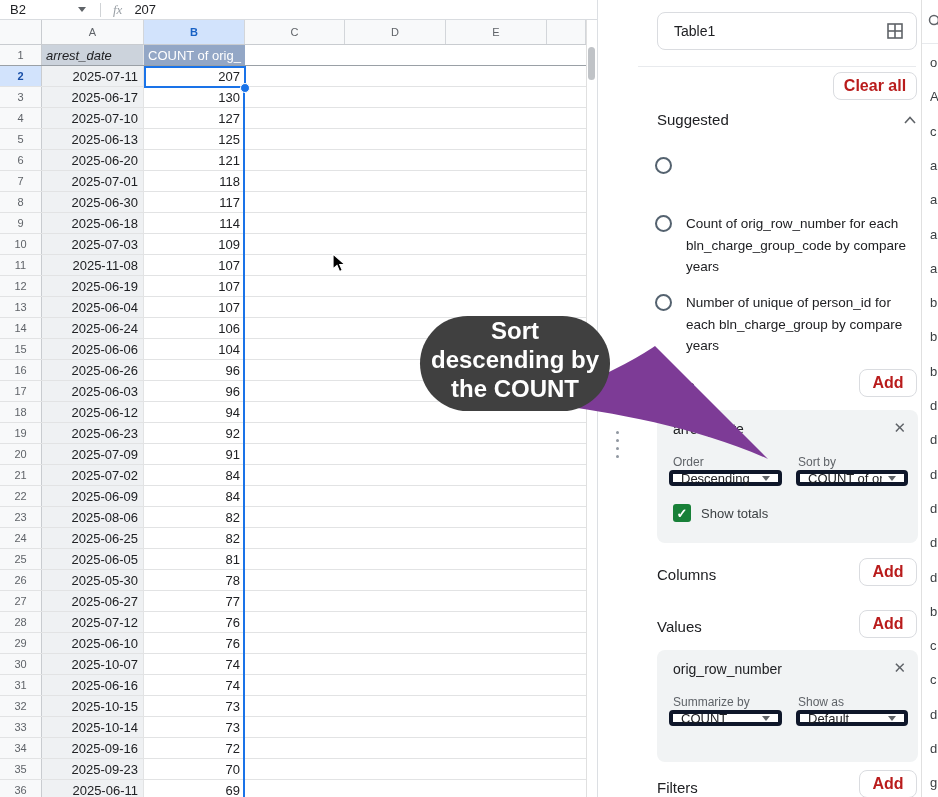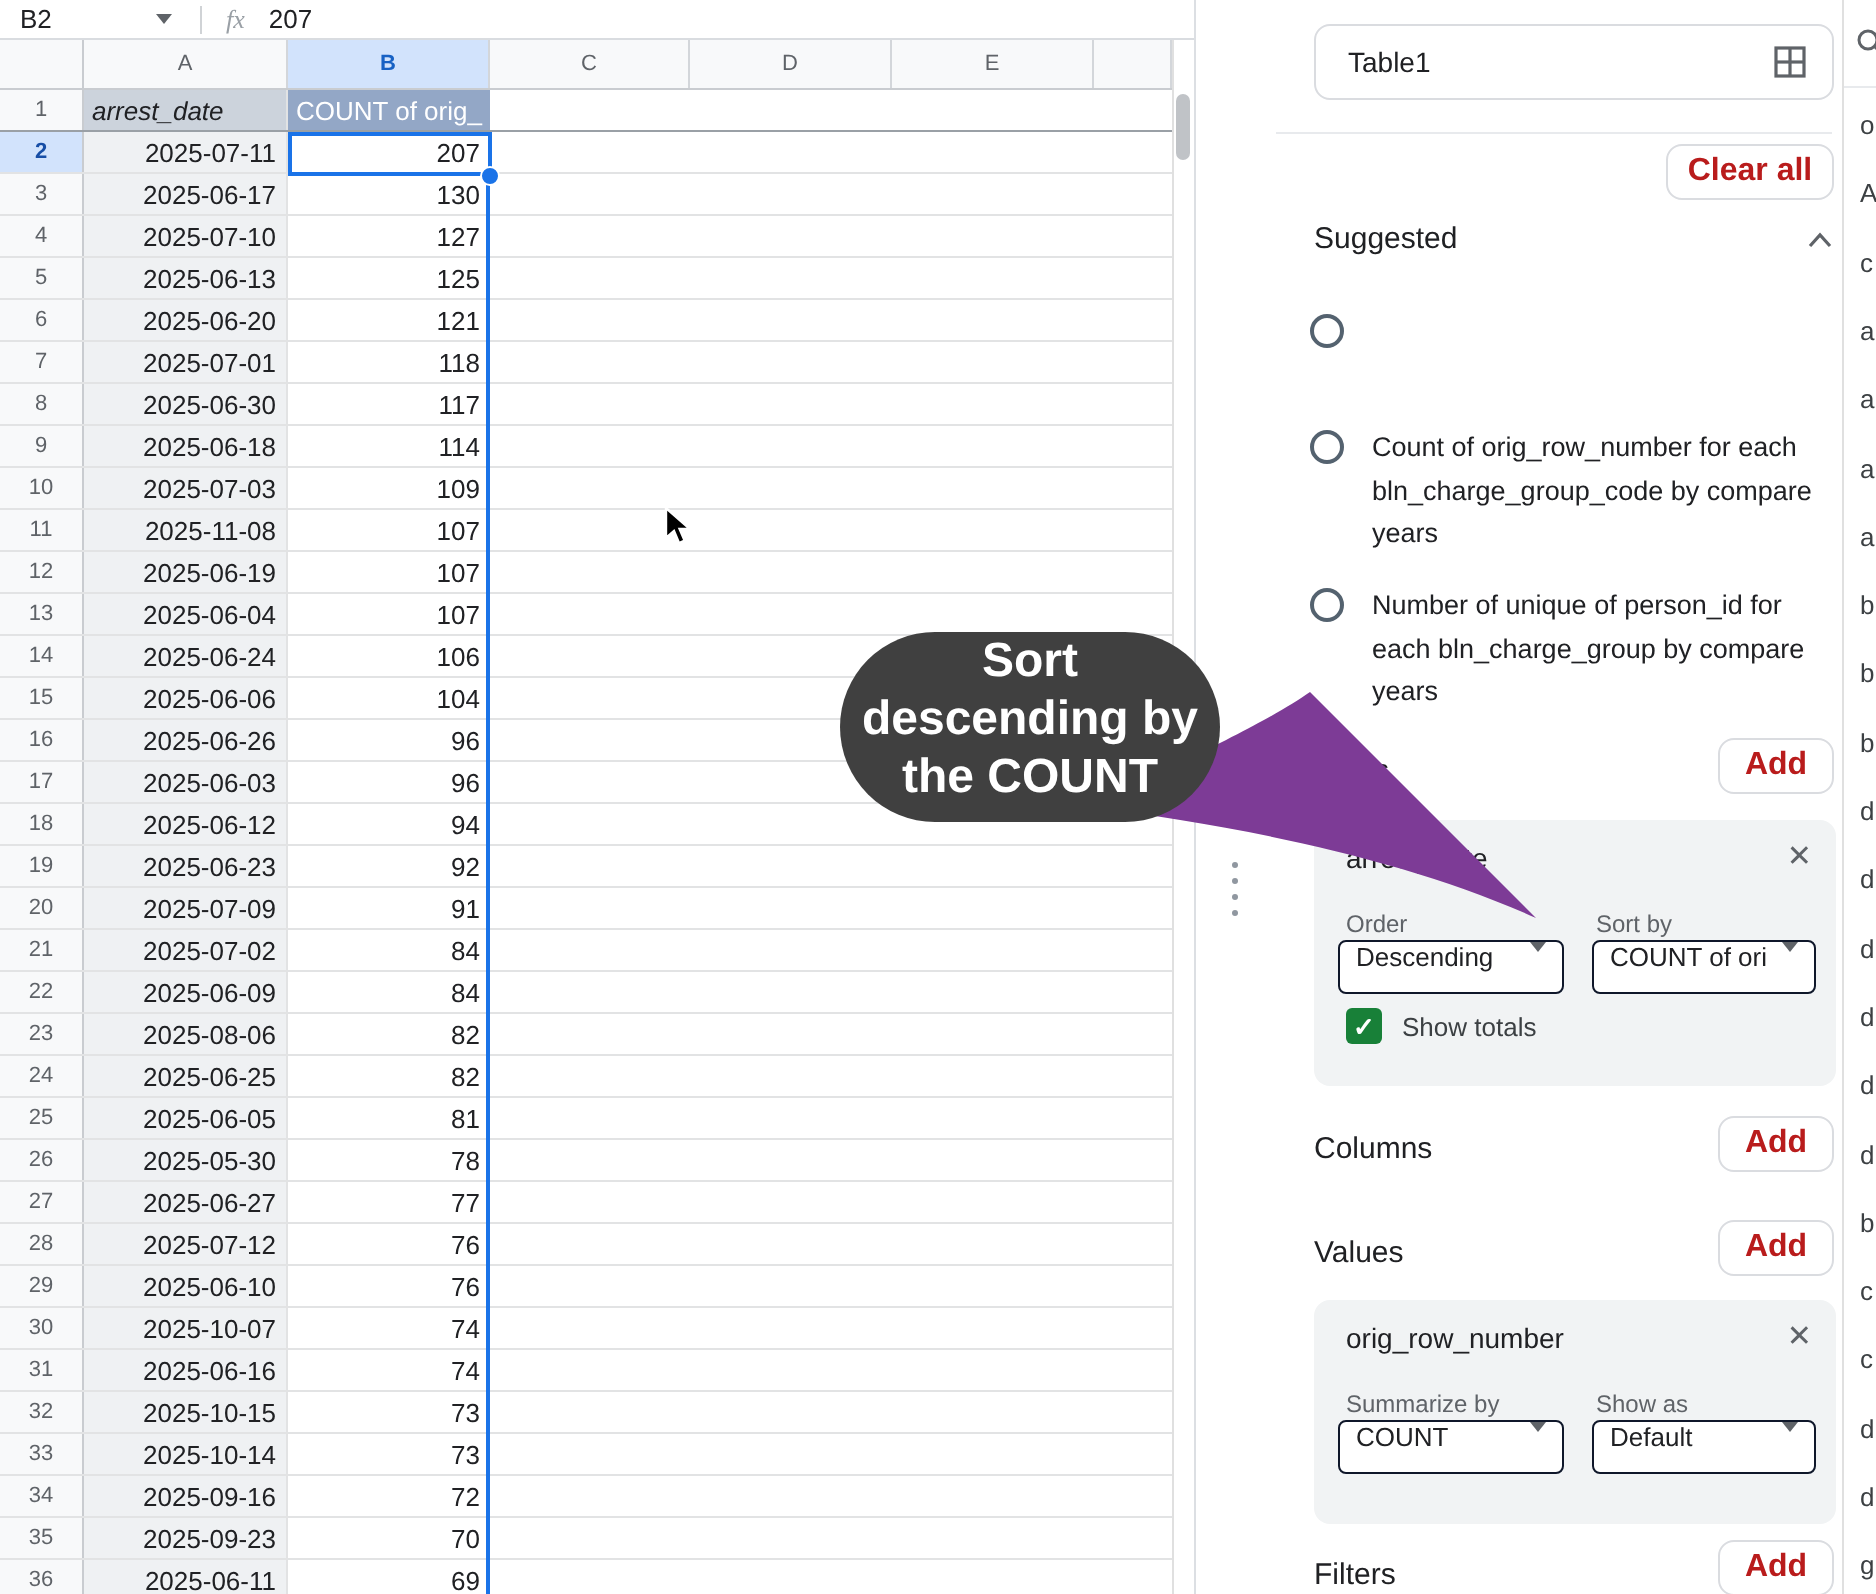--- a/index.html
+++ b/index.html
@@ -65,22 +65,22 @@
   #suggested-chevron { left:290px; top:116px; }
   .sug-option { left:41px; width:262px; display:flex; }
   .radio { width:17px; height:17px; border:2px solid #54626f; border-radius:50%; flex:none;
     margin-right:14px; margin-top:2px; cursor:pointer; }
   .sug-text { font-size:13.5px; line-height:21.5px; color:#202124; width:224px; }
   .add-btn { width:58px; height:28px; }
   .card { left:43px; width:261px; background:#f1f3f4; border-radius:8px; }
   .card-title { position:absolute; left:16px; top:11px; font-size:14px; font-weight:500; color:#202124; }
   .card-x { position:absolute; right:12px; top:9px; font-size:15px; color:#5f6368; cursor:pointer; }
   .fld-label { position:absolute; font-size:12px; color:#5f6368; }
-  .dropdown { position:absolute; height:27px; background:#fff; border:1px solid #0f172a;
-    border-radius:4px; display:flex; padding:0 8px; font-size:13px;
+  .dropdown { position:absolute; height:16px; background:#fff; border:4px solid #0f172a;
+    border-radius:4px; display:flex; align-items:center; padding:0 8px; font-size:13px;
     color:#202124; cursor:pointer; }
   .dd-label { flex:1; overflow:hidden; white-space:nowrap; }
   .dd-caret { width:0; height:0; border-left:4px solid transparent; border-right:4px solid transparent;
     border-top:5px solid #5f6368; margin-left:6px; }
   .checkbox { position:absolute; left:16px; top:94px; width:18px; height:18px; background:#188038;
     border-radius:3px; color:#fff; font-size:13px; font-weight:bold; display:flex;
     align-items:center; justify-content:center; cursor:pointer; }
   #drag-handle { left:616px; top:431px; display:flex; flex-direction:column; gap:5px; z-index:4; }
   #drag-handle i { width:3px; height:3px; border-radius:50%; background:#9097a0; }
 

